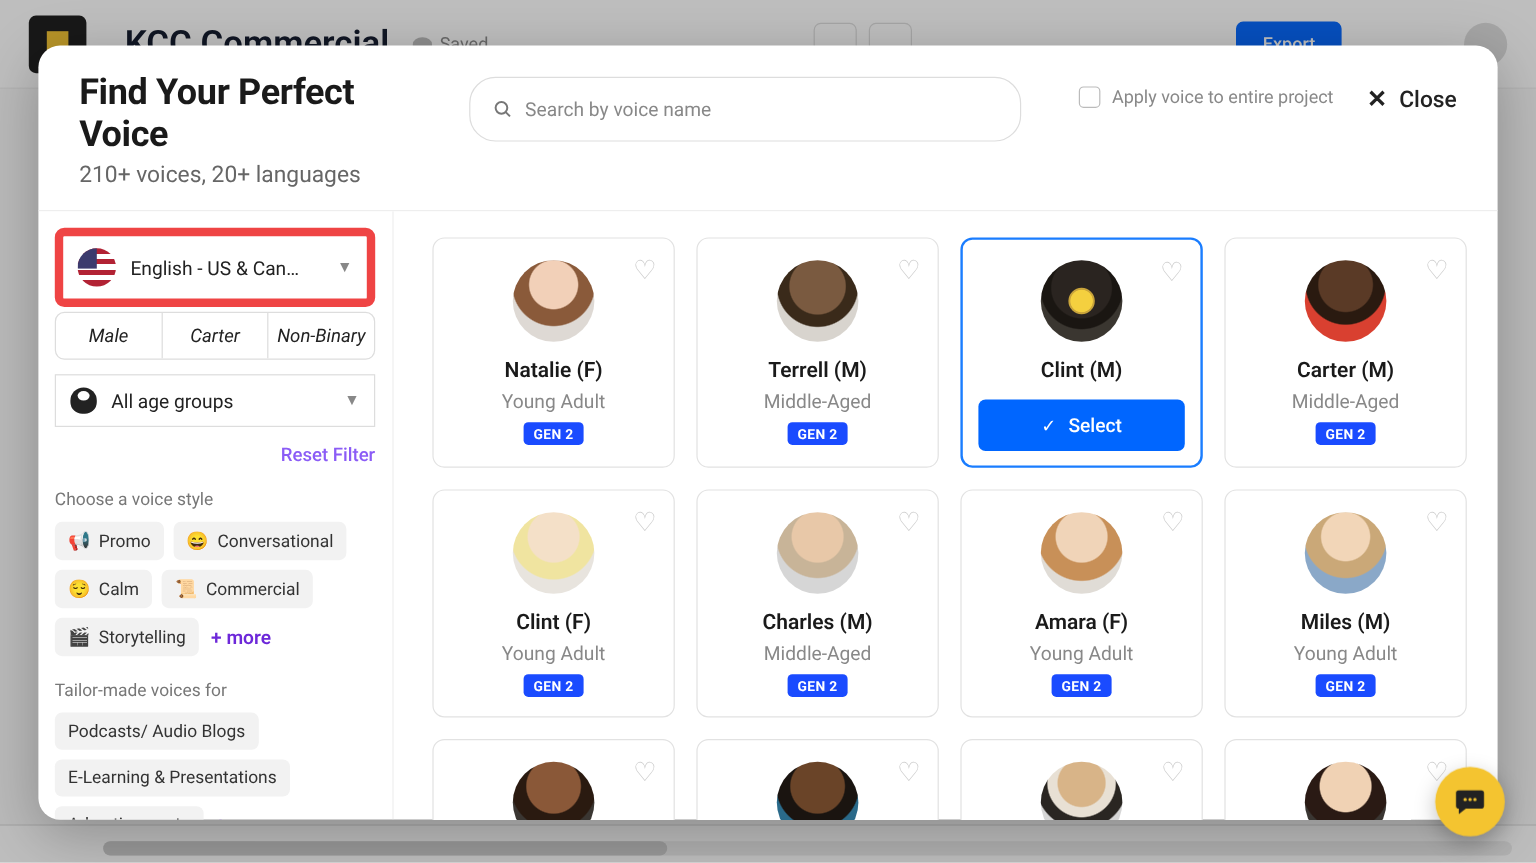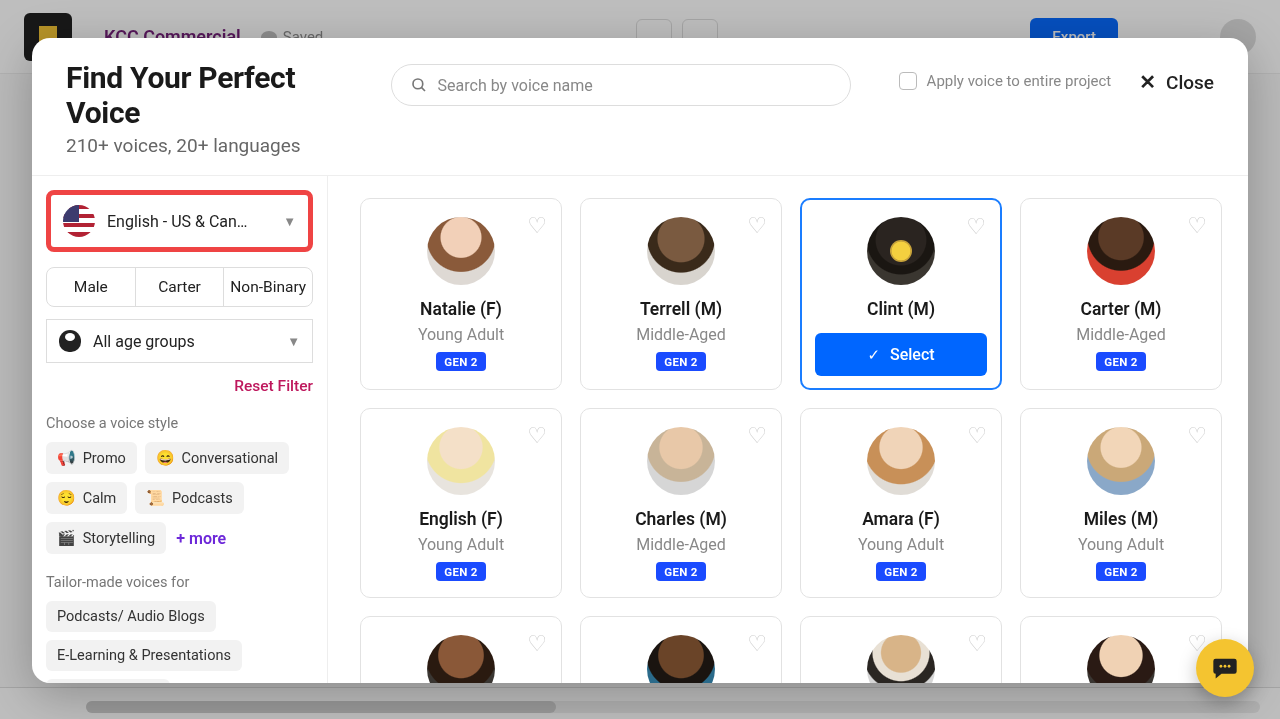--- a/index.html
+++ b/index.html
@@ -2,68 +2,68 @@
 <html><head>
 <meta charset="utf-8">
 <style>
   * { box-sizing: border-box; margin: 0; padding: 0; font-family: -apple-system, BlinkMacSystemFont, "Segoe UI", Roboto, sans-serif; }
   body { background: #f0f0f0; width: 1280px; height: 719px; overflow: hidden; position: relative; }
 
   .bg-app { position: absolute; inset: 0; background: #fafafa; }
   .bg-topbar { display: flex; align-items: center; height: 74px; padding: 0 24px; background: #fff; border-bottom: 1px solid #eee; }
   .bg-logo { width: 48px; height: 48px; background: #1a1a1a; border-radius: 6px; margin-right: 32px; display:flex; align-items:center; justify-content:center; }
   .bg-logo-inner { width:18px; height:22px; background:#f4c430; }
-  .bg-title { font-size: 18px; font-weight: 600; color: #701a75; text-decoration: underline; }
+  .bg-title { font-size: 29px; font-weight: 600; color: #0f172a; text-decoration: underline; }
   .bg-saved { margin-left: 20px; color: #888; font-size: 15px; display:flex; align-items:center; gap:6px; }
   .bg-saved-cloud { width:16px; height:12px; background:#bbb; border-radius:50% 50% 40% 40%; }
   .bg-export { margin-left: auto; background: #0066ff; color: #fff; padding: 10px 22px; border-radius: 6px; font-size: 15px; font-weight: 500; }
   .bg-icon-btn { width:36px; height:36px; border:1px solid #ddd; border-radius:6px; margin-left:10px; background:#fff; }
 
   .bg-timeline { position: absolute; left: 0; right: 0; bottom: 0; height: 32px; background: #fff; border-top: 1px solid #ddd; }
   .bg-scrollbar { position:absolute; left:86px; right:20px; bottom:6px; height:12px; background:#eee; border-radius:6px; }
   .bg-scrollbar-thumb { width:40%; height:100%; background:#ccc; border-radius:6px; }
 
   .overlay { position: absolute; inset: 0; background: rgba(20,20,20,0.28); }
 
   .modal { position: absolute; left: 32px; top: 38px; right: 32px; bottom: 36px; background: #fff; border-radius: 18px; box-shadow: 0 12px 48px rgba(0,0,0,0.25); display: flex; flex-direction: column; overflow: hidden; }
 
   .modal-header { display: flex; align-items: flex-start; padding: 22px 34px 18px; gap: 28px; }
   .header-titles .title { font-size: 30px; font-weight: 700; color: #1a1a1a; letter-spacing: -0.3px; }
   .header-titles .subtitle { font-size: 19px; color: #666; margin-top: 4px; }
-  .search-box { flex: 0 0 460px; display: flex; align-items: center; height: 42px; margin:4px 0 0 20px; border: 1px solid #ddd; border-radius: 22px; padding: 0 18px; gap: 10px; background:#fff; }
+  .search-box { flex: 0 0 460px; display: flex; align-items: center; height: 54px; margin:4px 0 0 20px; border: 1px solid #ddd; border-radius: 22px; padding: 0 18px; gap: 10px; background:#fff; }
   .search-box input { border: none; outline: none; font-size: 16px; flex: 1; color: #333; }
   .search-box input::placeholder { color: #888; }
   .search-icon-svg { width:18px; height:18px; color:#777; }
   .apply-wrap { display: flex; align-items: flex-end; gap: 10px; margin-left: 20px; margin-top:12px; }
   .apply-wrap .cbx { width: 18px; height: 18px; border: 1.5px solid #bbb; border-radius: 4px; }
   .apply-wrap .lbl { font-size: 15px; color: #888; white-space: nowrap; }
   .close-btn { margin-left: auto; display: flex; align-items: center; gap: 10px; font-size: 19px; font-weight: 500; color: #222; cursor: pointer; margin-top:10px; }
   .close-x { font-size: 20px; font-weight: 600; }
 
   .modal-body { flex: 1; display: flex; overflow: hidden; border-top: 1px solid #eee; }
 
   .sidebar { width: 296px; border-right: 1px solid #eee; padding: 14px 14px 14px 14px; overflow-y: auto; position:relative; }
   .sidebar::-webkit-scrollbar { width:8px; }
   .sidebar::-webkit-scrollbar-thumb { background:#ccc; border-radius:4px; }
 
-  .lang-select { display: flex; align-items: center; gap: 12px; border: 5px solid #ef4444; border-radius: 8px; padding: 10px 12px; font-size: 16px; color: #222; cursor: pointer; }
+  .lang-select { display: flex; align-items: center; gap: 12px; border: 7px solid #ef4444; border-radius: 8px; padding: 10px 12px; font-size: 16px; color: #222; cursor: pointer; }
   .flag { width: 32px; height: 32px; border-radius: 50%; background: linear-gradient(#b22234 14%, #fff 14% 28%, #b22234 28% 42%, #fff 42% 56%, #b22234 56% 70%, #fff 70% 84%, #b22234 84%); position: relative; overflow:hidden; flex-shrink:0; }
   .flag::before { content:""; position:absolute; left:0; top:0; width:50%; height:54%; background:#3c3b6e; }
   .lang-select .chev { margin-left: auto; color: #888; font-size: 13px; }
 
-  .gender-seg { display: flex; border: 1px solid #ddd; border-radius: 8px; margin-top: 15px; overflow: hidden; }
+  .gender-seg { display: flex; border: 1px solid #ddd; border-radius: 8px; margin-top: 4px; overflow: hidden; font-style: italic; }
   .gender-seg > div { flex: 1; text-align: center; padding: 10px 4px; font-size: 15.5px; color: #222; cursor: pointer; }
   .gender-seg > div + div { border-left: 1px solid #ddd; }
 
   .age-select { display: flex; align-items: center; gap: 12px; border: 1px solid #ddd; border-radius: 0; padding: 10px 12px; margin-top: 12px; font-size: 16px; color: #222; cursor: pointer; }
   .age-icon { width: 22px; height: 22px; background: #222; border-radius: 50% 50% 45% 45%; position:relative; }
   .age-icon::before { content:""; position:absolute; left:6px; top:3px; width:10px; height:8px; background:#fff; border-radius:50%; }
   .age-select .chev { margin-left: auto; color: #888; font-size: 13px; }
 
-  .reset-link { text-align: right; color: #be185d; font-size: 15.5px; font-weight: 500; margin-top: 14px; cursor: pointer; }
+  .reset-link { text-align: right; color: #8b5cf6; font-size: 15.5px; font-weight: 500; margin-top: 14px; cursor: pointer; }
 
   .section-label { font-size: 14.5px; color: #777; margin-top: 20px; margin-bottom: 10px; }
   .chip-row { display: flex; flex-wrap: wrap; gap: 8px; align-items: center; }
   .chip { background: #f2f2f2; border-radius: 6px; padding: 7px 11px; font-size: 14.5px; color: #333; display: inline-flex; align-items: center; gap: 7px; cursor: pointer; }
   .chip .emoji { font-size: 15px; }
   .more-link { color: #6d28d9; font-size: 16px; font-weight: 600; cursor: pointer; padding: 4px 2px; }
 
   .grid-wrap { flex: 1; overflow-y: auto; padding: 22px 26px 22px 32px; }
   .grid-wrap::-webkit-scrollbar { width:10px; }
   .grid-wrap::-webkit-scrollbar-thumb { background:#ccc; border-radius:5px; }
@@ -182,21 +182,21 @@
         <span class="chip">
             <span class="emoji">😄</span>
             <span>Conversational</span>
           </span>
         <span class="chip">
             <span class="emoji">😌</span>
             <span>Calm</span>
           </span>
         <span class="chip">
             <span class="emoji">📜</span>
-            <span>Podcasts</span>
+            <span>Commercial</span>
           </span>
         <span class="chip">
             <span class="emoji">🎬</span>
             <span>Storytelling</span>
           </span>
         <span class="more-link">+ more</span>
       </div>
 
       <div class="section-label">Tailor-made voices for</div>
       <div class="chip-row">
@@ -214,21 +214,21 @@
           <div class="voice-card selected">
             <span class="fav">♡</span>
             <div class="avatar av3"></div>
             <div class="voice-name">Clint (M)</div>
             <button class="select-btn">
               <span class="check">✓</span>
               <span>Select</span>
             </button>
           </div>
           <div class="voice-card"><span class="fav">♡</span><div class="avatar av4"></div><div class="voice-name">Carter (M)</div><div class="voice-age">Middle-Aged</div><div class="gen-badge">GEN 2</div></div>
-          <div class="voice-card"><span class="fav">♡</span><div class="avatar av5"></div><div class="voice-name">English (F)</div><div class="voice-age">Young Adult</div><div class="gen-badge">GEN 2</div></div>
+          <div class="voice-card"><span class="fav">♡</span><div class="avatar av5"></div><div class="voice-name">Clint (F)</div><div class="voice-age">Young Adult</div><div class="gen-badge">GEN 2</div></div>
           <div class="voice-card"><span class="fav">♡</span><div class="avatar av6"></div><div class="voice-name">Charles (M)</div><div class="voice-age">Middle-Aged</div><div class="gen-badge">GEN 2</div></div>
           <div class="voice-card"><span class="fav">♡</span><div class="avatar av7"></div><div class="voice-name">Amara (F)</div><div class="voice-age">Young Adult</div><div class="gen-badge">GEN 2</div></div>
           <div class="voice-card"><span class="fav">♡</span><div class="avatar av8"></div><div class="voice-name">Miles (M)</div><div class="voice-age">Young Adult</div><div class="gen-badge">GEN 2</div></div>
           <div class="voice-card">
             <span class="fav">♡</span>
             <div class="avatar av9"></div>
           </div>
           <div class="voice-card">
             <span class="fav">♡</span>
             <div class="avatar av10"></div>

